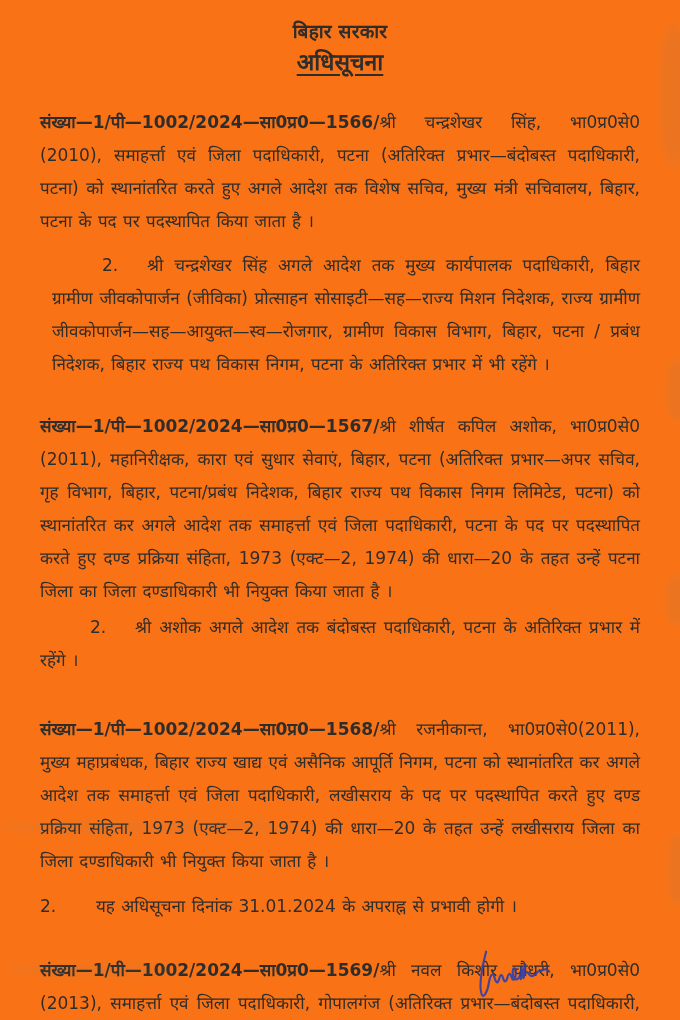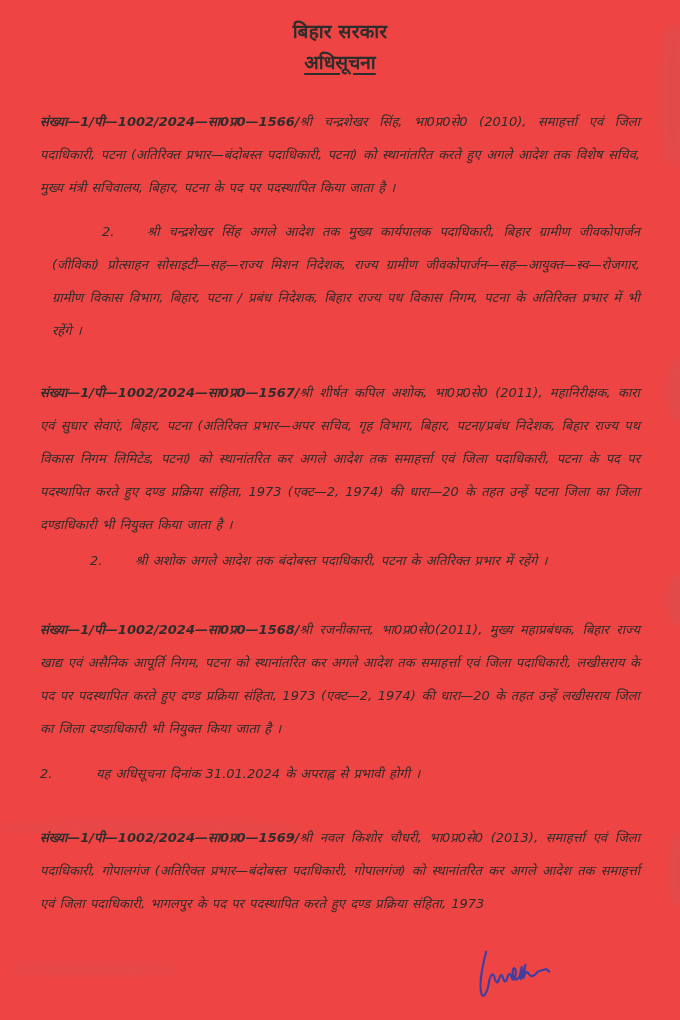--- a/index.html
+++ b/index.html
@@ -5,55 +5,54 @@
   html, body {
     margin: 0;
     padding: 0;
     background: #ffffff;
   }
   .page {
     position: relative;
     width: 680px;
     height: 1020px;
     margin: 0 auto;
-    background: #ef4444;
+    background: #f97316;
     overflow: hidden;
     font-family: "DejaVu Sans", "Liberation Sans", sans-serif;
     color: #2f2d2b;
     box-sizing: border-box;
     padding: 16px 40px 0 40px;
   }
   
   .header { text-align: center; line-height: 31px; }
   .hdr-line { font-size: 19px; font-weight: 600; letter-spacing: 0.2px; }
   .hdr-title {
     display: inline-block;
-    font-size: 19px; font-weight: 600;
+    font-size: 23px; font-weight: 600;
     text-decoration: underline;
     text-underline-offset: 4px;
     text-decoration-thickness: 1.5px;
     font-family: Liberation Serif, serif;
   }
   
   .dateline {
     text-align: right;
     font-size: 17px;
     margin-top: 3px;
     padding-right: 12px;
     line-height: 24px;
   }
   .dateline .date { font-weight: 700; }
   
   .paragraphs { margin-top: 26px; }
   .para {
-    font-size: 13px;
+    font-size: 17px;
     line-height: 33px;
     text-align: justify;
     word-spacing: 1px;
-    font-style: italic;
   }
   .para .ref { font-weight: 600; }
   .num-para.indented { text-indent: 50px; }
   .num-para .pnum { display: inline-block; text-indent: 0; }
   .num-para.indented .pnum { width: 45px; }
   .num-para.flush .pnum { width: 56px; }
   .paragraphs .para:nth-child(1) { margin-bottom: 11px; }
   .paragraphs .para:nth-child(2) { margin-bottom: 29px; margin-left: 12px; }
   .paragraphs .para:nth-child(3) { margin-bottom: 3px; }
   .paragraphs .para:nth-child(4) { margin-bottom: 36px; }

